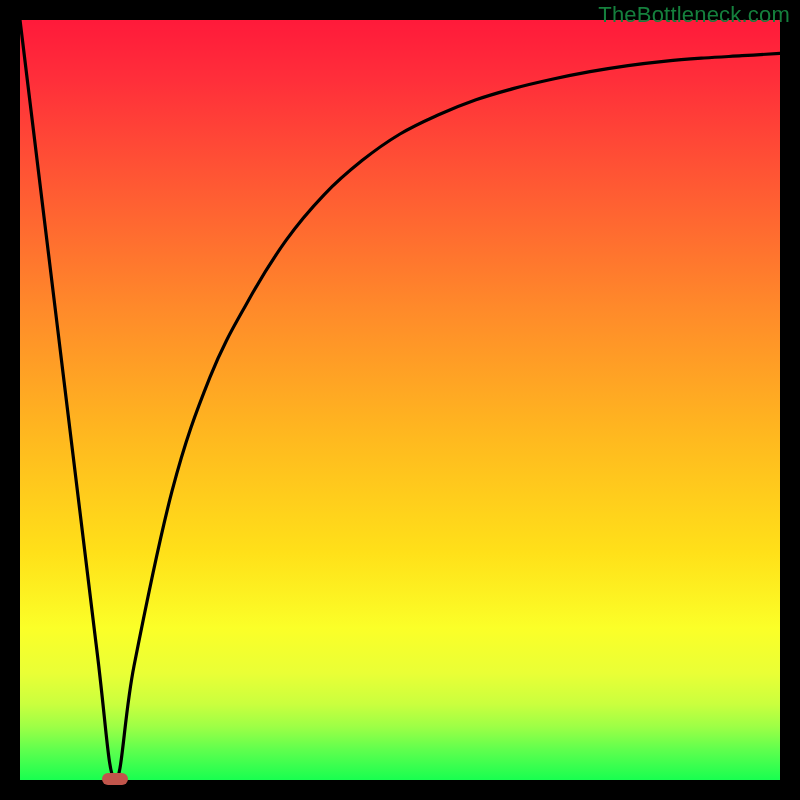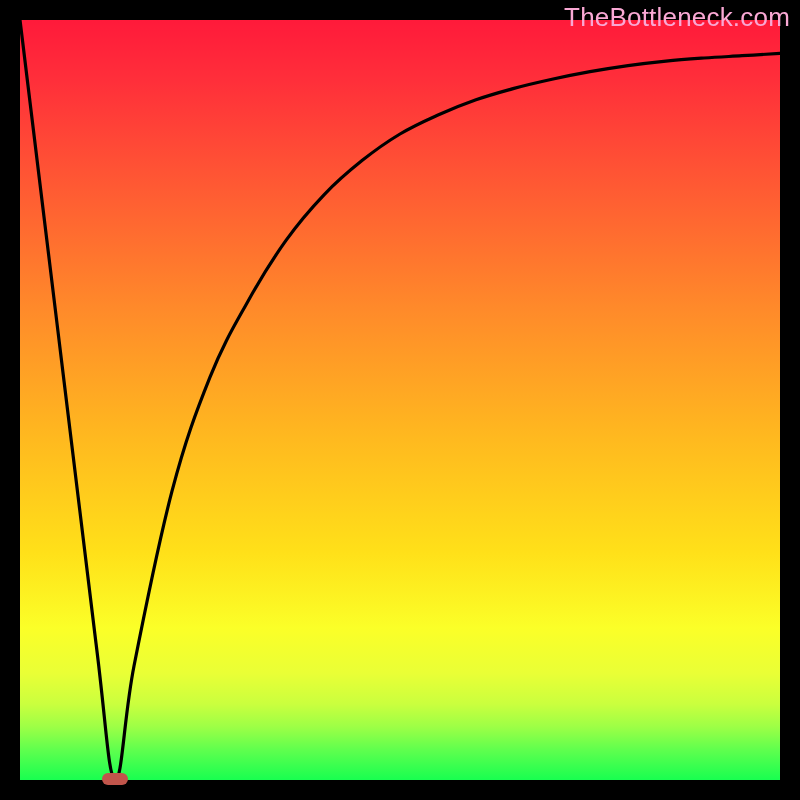--- a/index.html
+++ b/index.html
@@ -43,22 +43,22 @@
     position: absolute;
     left: 0;
     top: 0;
     width: 760px;
     height: 760px;
   }
   .watermark {
     position: absolute;
     top: 2px;
     right: 10px;
-    color: #f9a8d4;
-    font-size: 26px;
+    color: #15803d;
+    font-size: 22px;
     letter-spacing: 0.2px;
     user-select: none;
   }
   .minpoint {
     position: absolute;
     width: 26px;
     height: 12px;
     background: #c1554b;
     border-radius: 6px;
   }

